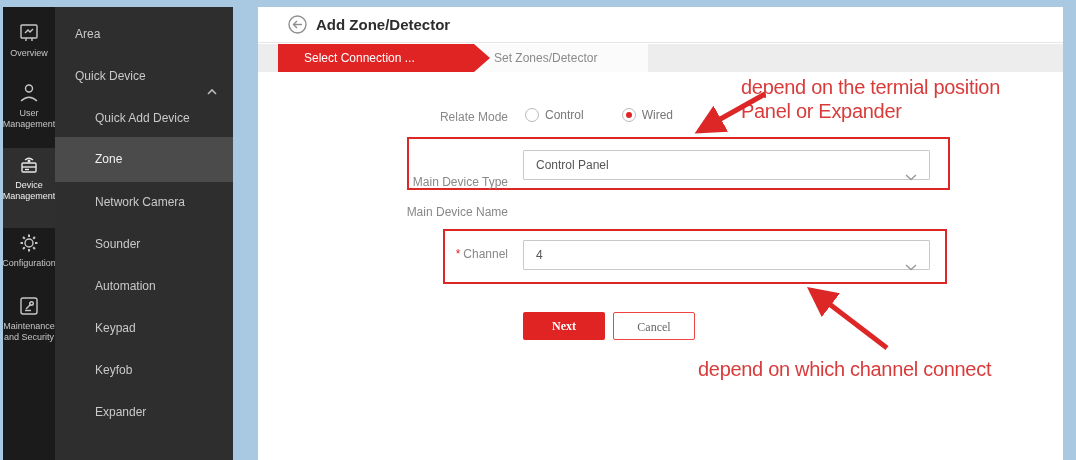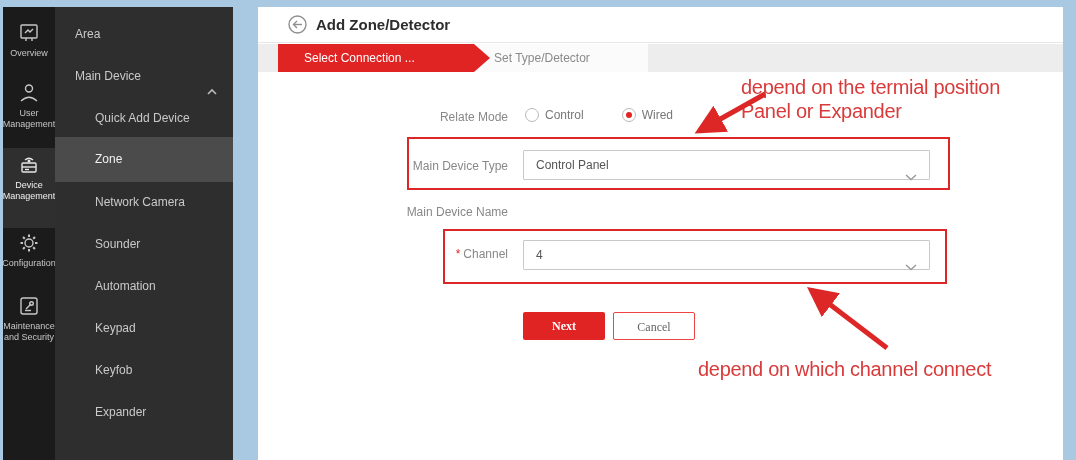--- a/index.html
+++ b/index.html
@@ -135,21 +135,21 @@
         <line x1="8" y1="16.5" x2="14" y2="16.5"></line>
       </svg></span>
     <span class="lbl">Maintenance</span>
     <span class="lbl">and Security</span>
   </div>
 </div>
 
 <div id="sidebar2">
   <div class="s2-item s2-lv1" style="top:6px;">Area</div>
   <div class="s2-item s2-lv1" style="top:48px;">
-    <span>Main Device</span>
+    <span>Quick Device</span>
     <span class="s2-caret">
       <svg viewBox="0 0 10 8" width="10" height="8" fill="none" stroke="#bbb" stroke-width="1.6">
         <polyline points="1,6 5,2 9,6"></polyline>
         </svg></span>
   </div>
   <div class="s2-item s2-lv2" style="top:90px;">Quick Add Device</div>
   <div class="s2-item s2-lv2 sel" style="top:130px; height:45px; line-height:45px;">Zone</div>
   <div class="s2-item s2-lv2" style="top:174px;">Network Camera</div>
   <div class="s2-item s2-lv2" style="top:216px;">Sounder</div>
   <div class="s2-item s2-lv2" style="top:258px;">Automation</div>
@@ -164,37 +164,37 @@
     <span id="back-btn">
       <svg viewBox="0 0 19 19" width="19" height="19" fill="none" stroke="#8f8f8f" stroke-width="1.4">
         <circle cx="9.5" cy="9.5" r="8.5"></circle>
         <line x1="14" y1="9.5" x2="6" y2="9.5"></line>
           <polyline points="9,6 5.5,9.5 9,13"></polyline>
       </svg></span>
     <span id="page-title">Add Zone/Detector</span>
   </div>
 
   <div id="tabstrip">
-    <div id="tab-inactive">Set Type/Detector</div>
+    <div id="tab-inactive">Set Zones/Detector</div>
     <div id="tab-active">Select Connection ...</div>
   </div>
 
   <div class="form-label" style="top:103px;">Relate Mode</div>
   <div class="radio-row">
     <span class="radio"></span>
     <span>Control</span>
     <span class="radio-gap"></span>
     <span class="radio on"></span>
     <span>Wired</span>
   </div>
 
   <div class="hl-box" id="hl-box-type"></div>
   <div class="hl-box" id="hl-box-channel"></div>
 
-  <div class="form-label" style="top:152px;padding-left:28px;">Main Device Type</div>
+  <div class="form-label" style="top:168px;padding-left:28px;">Main Device Type</div>
   <div class="select" style="top:143px;">
     <span>Control Panel</span>
     <span class="chev">
       <svg viewBox="0 0 12 7" width="12" height="7" fill="none" stroke="#999" stroke-width="1.4">
         <polyline points="1,1 6,5.5 11,1"></polyline>
         </svg></span>
   </div>
 
   <div class="form-label" style="top:198px;">Main Device Name</div>
 

